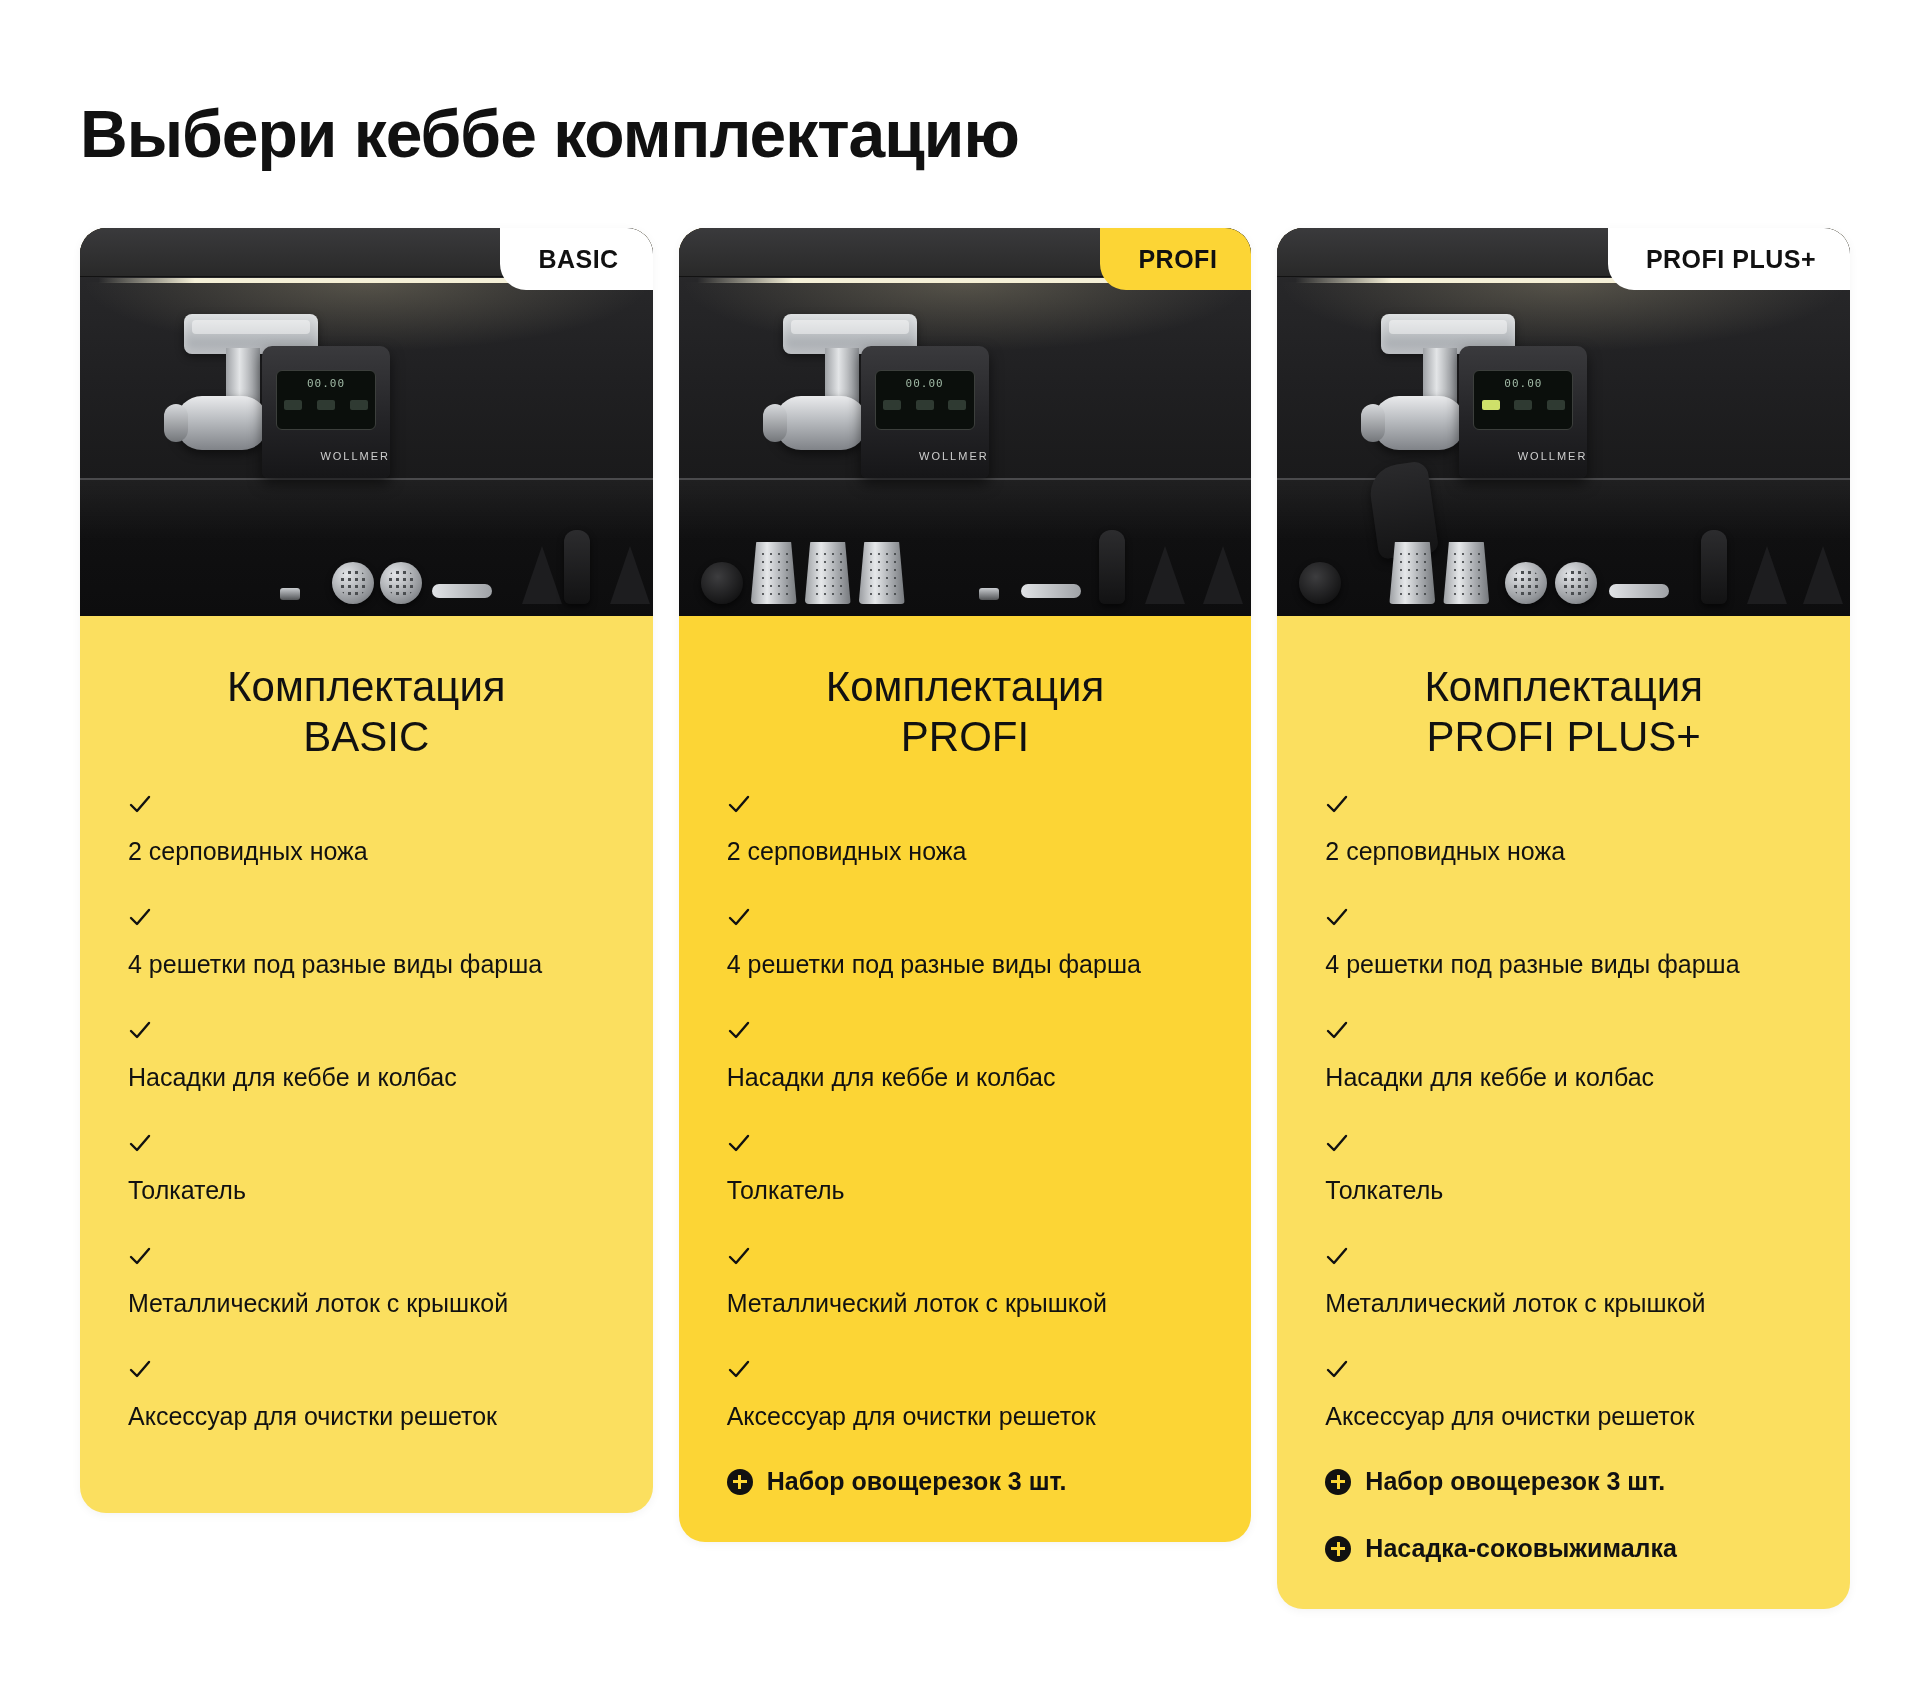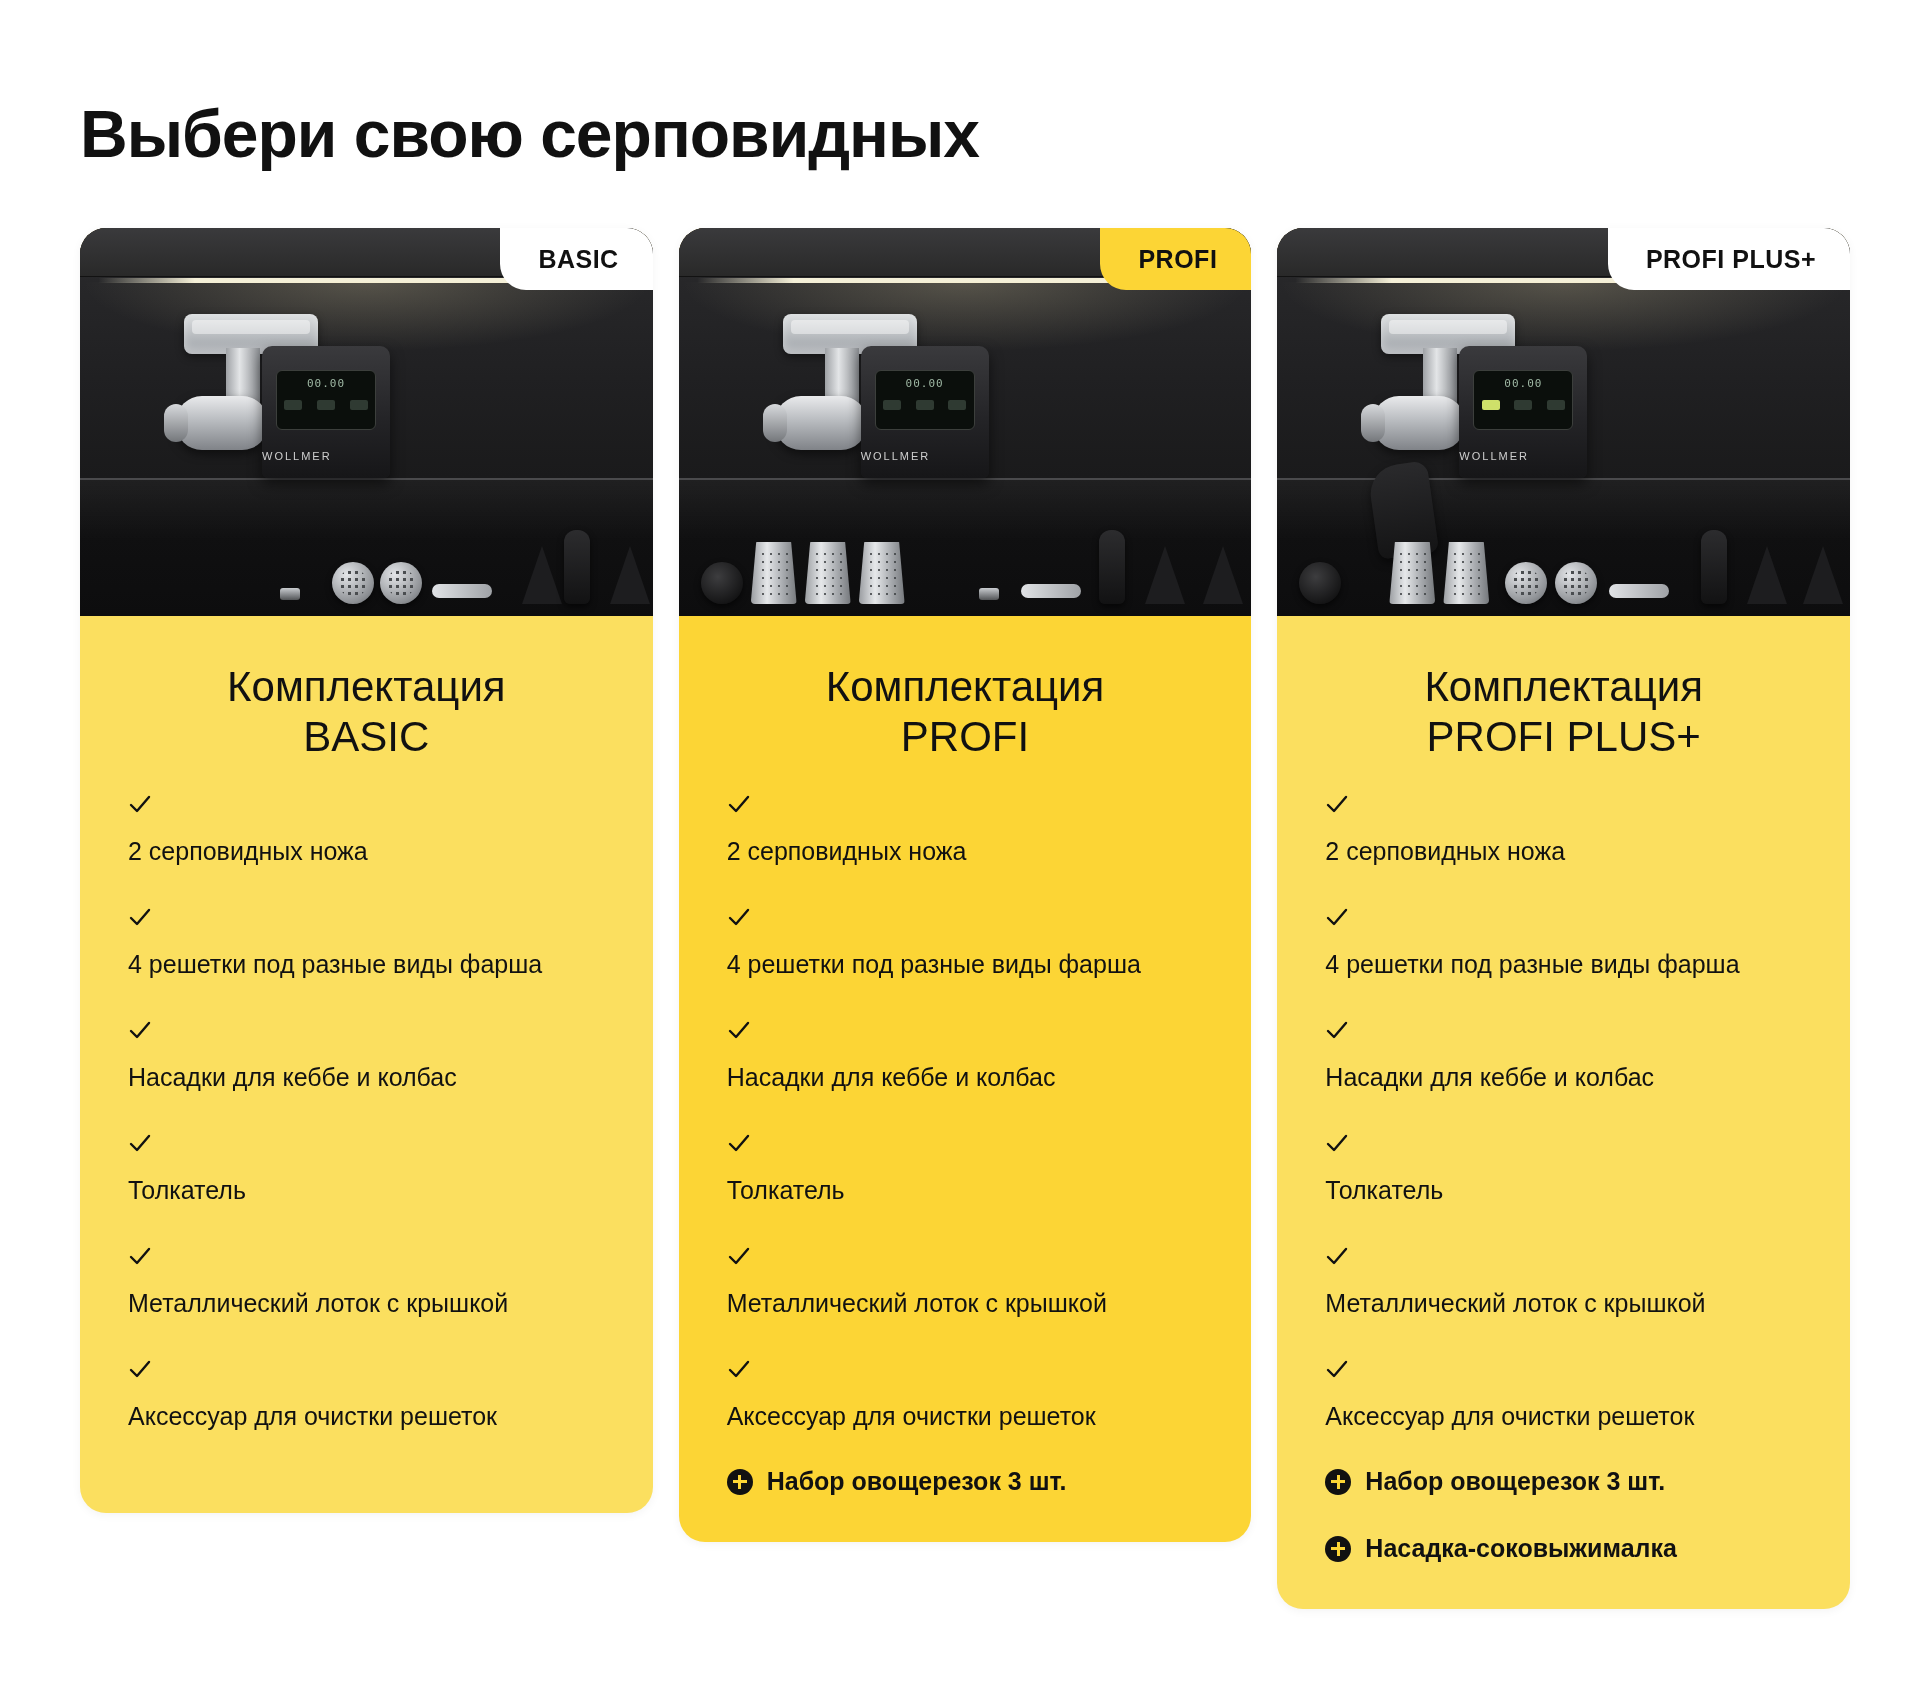--- a/index.html
+++ b/index.html
@@ -131,21 +131,21 @@
   }
   .grinder .screen .bars i {
     display: block;
     width: 18px; height: 10px;
     background: #2f3a32;
     border-radius: 2px;
   }
   .grinder .brand {
     position: absolute;
     left: 0; right: 0; bottom: 16px;
-    text-align: left;
+    text-align: right;
     color: #cfcfcf;
     font-size: 11px;
     letter-spacing: 2px;
   }
   .grinder.bar-screen .screen .bars i.lit { background: #cfe06a; }
 
   
   .head {
     position: absolute;
     left: 96px;
@@ -337,21 +337,21 @@
     content: "";
     position: absolute;
     background: #fcd535;
   }
   .plus-icon::before { left: 6px; right: 6px; top: 11.5px; height: 3px; }
   .plus-icon::after  { top: 6px; bottom: 6px; left: 11.5px; width: 3px; }
 </style>
 </head>
 <body>
 
-<h1 class="page-title">Выбери свою серповидных</h1>
+<h1 class="page-title">Выбери кеббе комплектацию</h1>
 
 <div class="cards">
 
   <div class="card basic">
     <div class="photo">
       <div class="wall"></div>
       <div class="upper-cab"></div>
       <div class="lightstrip"></div>
       <div class="glow"></div>
       <div class="counter"></div>

